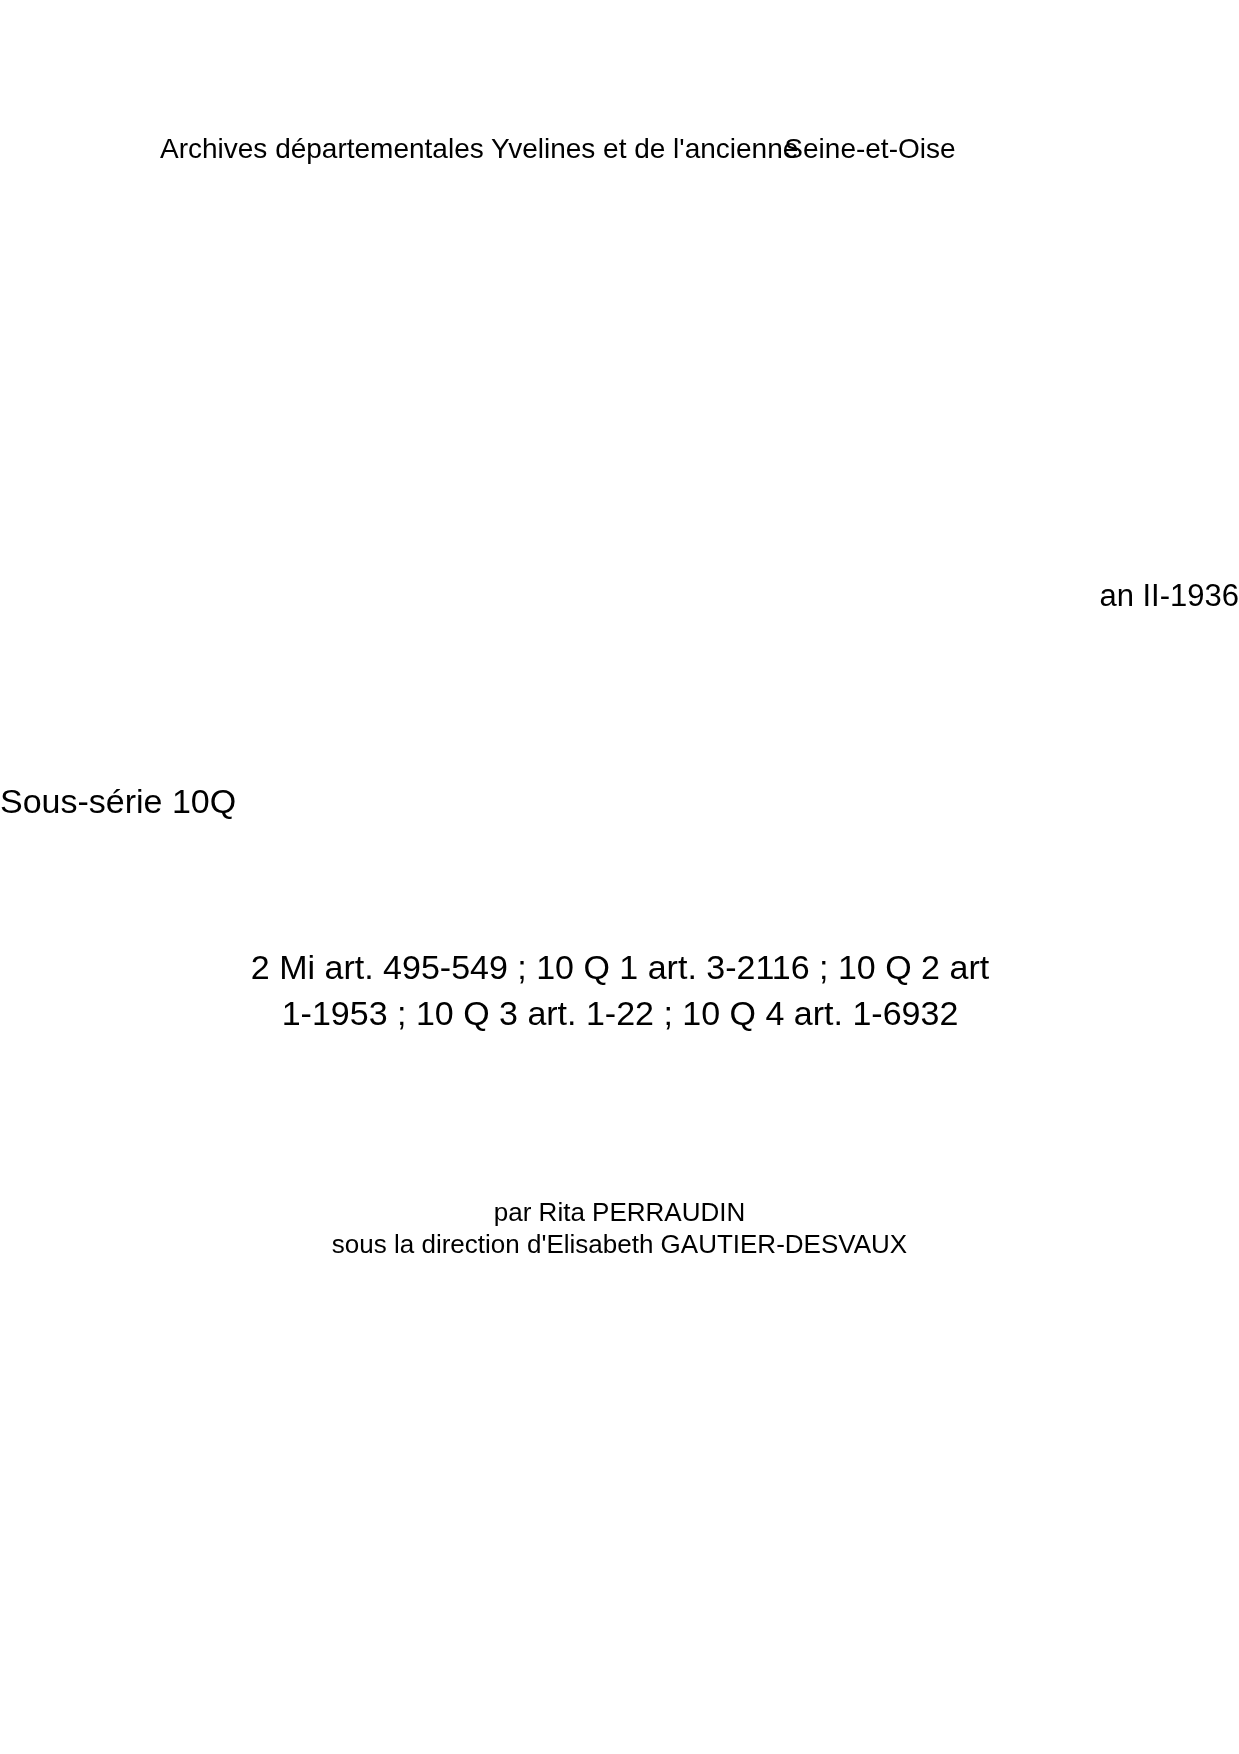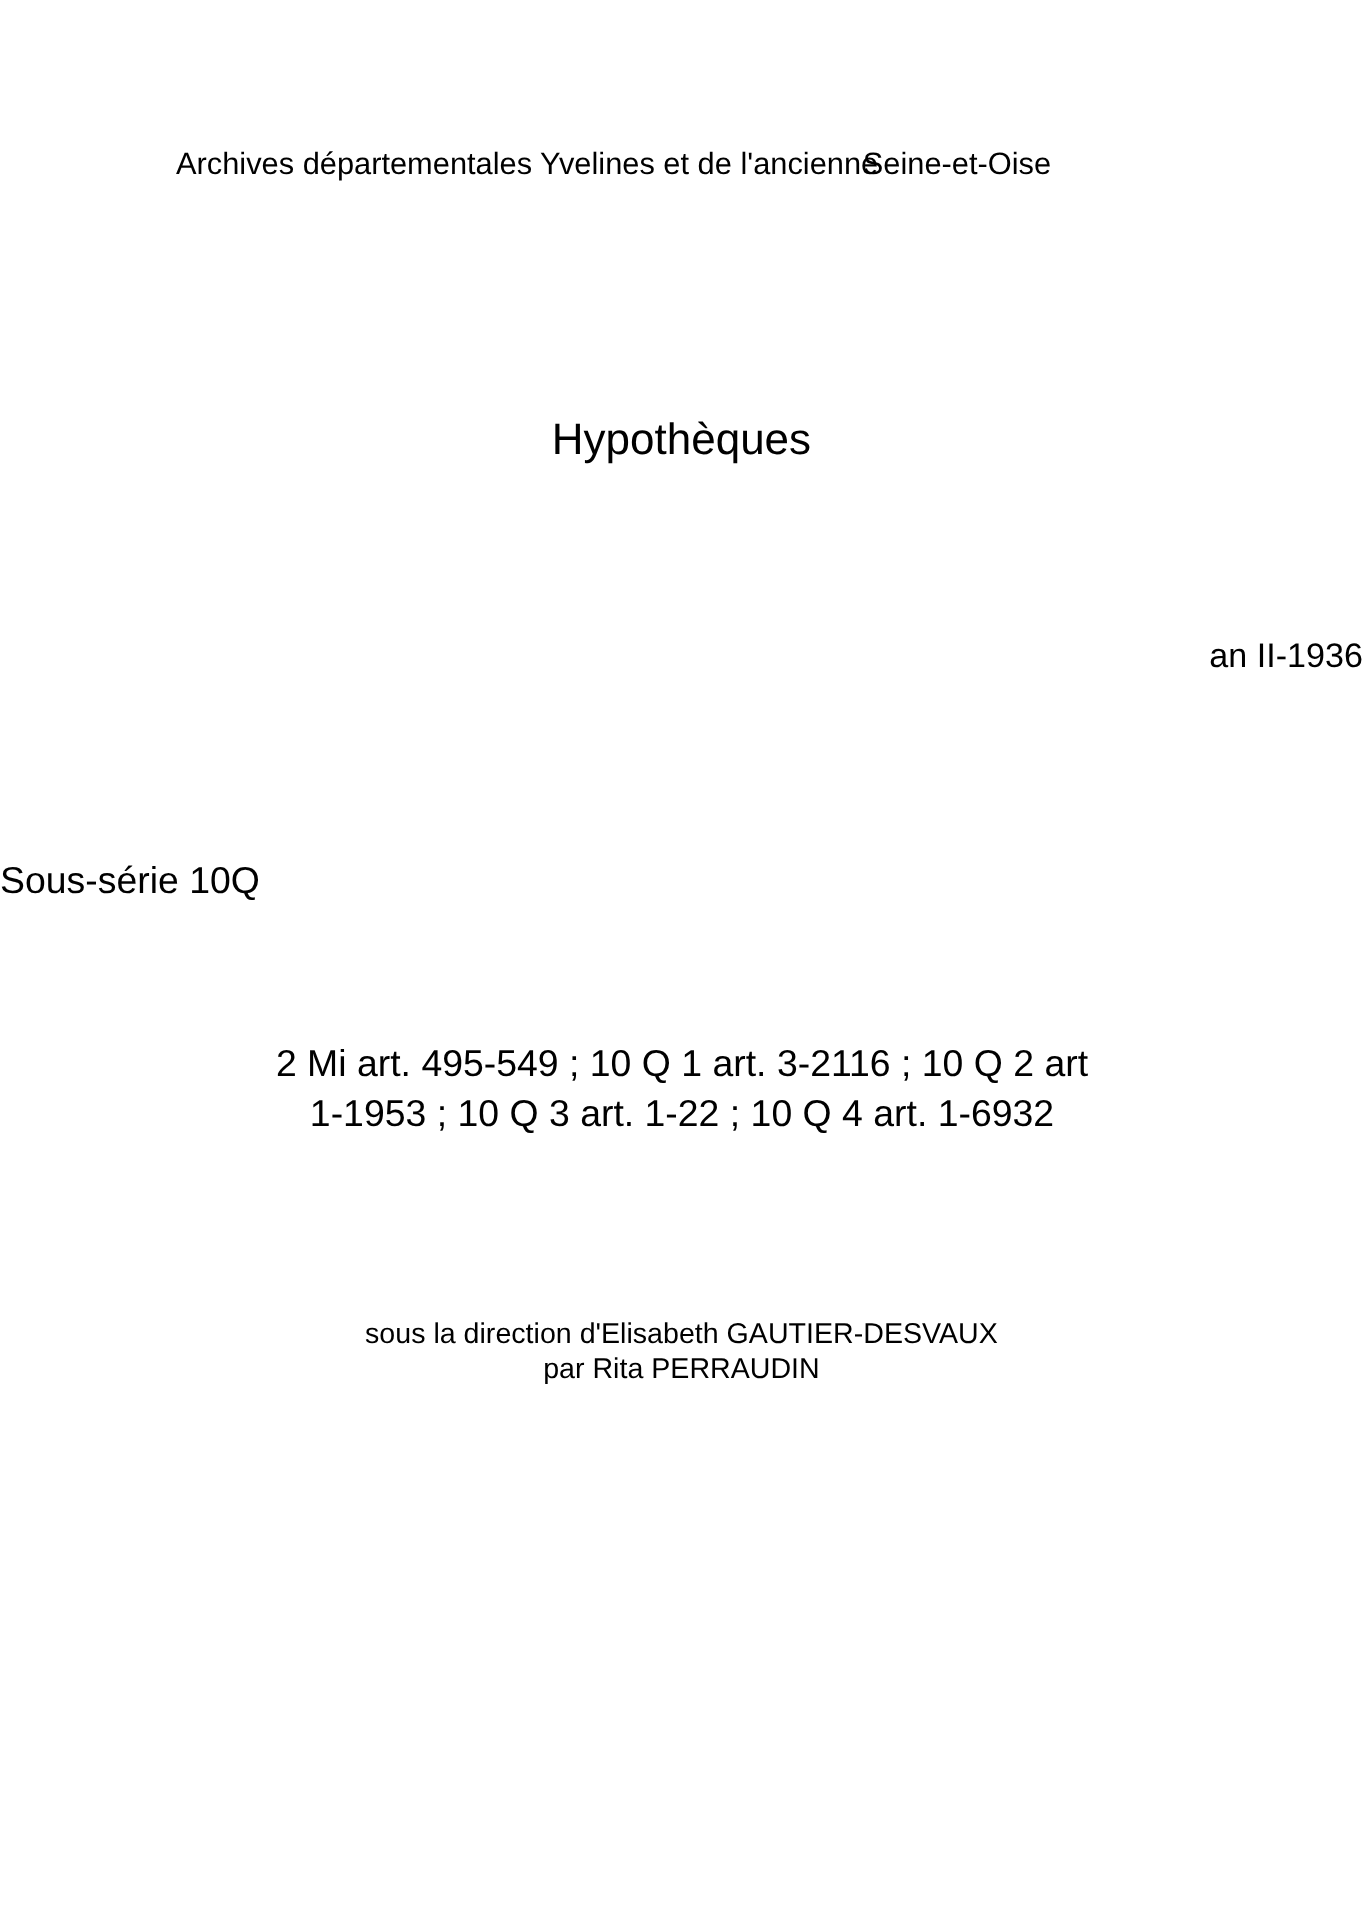--- a/index.html
+++ b/index.html
@@ -113,30 +113,29 @@
 </style>
 </head>
 <body>
 
 <div class="page">
 
   <div class="header-line">
     <span class="part-a">Archives départementales Yvelines et de l'ancienne</span><span class="part-b">Seine-et-Oise</span>
   </div>
 
-  <div class="doc-title">Hypothèques</div>
 
   <div class="doc-dates">an II-1936</div>
 
   <div class="doc-subseries">Sous-série 10Q</div>
 
   <div class="doc-references">
     <span class="line">2 Mi art. 495-549 ; 10 Q 1 art. 3-2116 ; 10 Q 2 art</span>
     <span class="line">1-1953 ; 10 Q 3 art. 1-22 ; 10 Q 4 art. 1-6932</span>
   </div>
 
   <div class="doc-authors">
+    <span class="line">par Rita PERRAUDIN</span>
     <span class="line">sous la direction d'Elisabeth GAUTIER-DESVAUX</span>
-    <span class="line">par Rita PERRAUDIN</span>
   </div>
 
 
 </div>
 
 </body></html>

